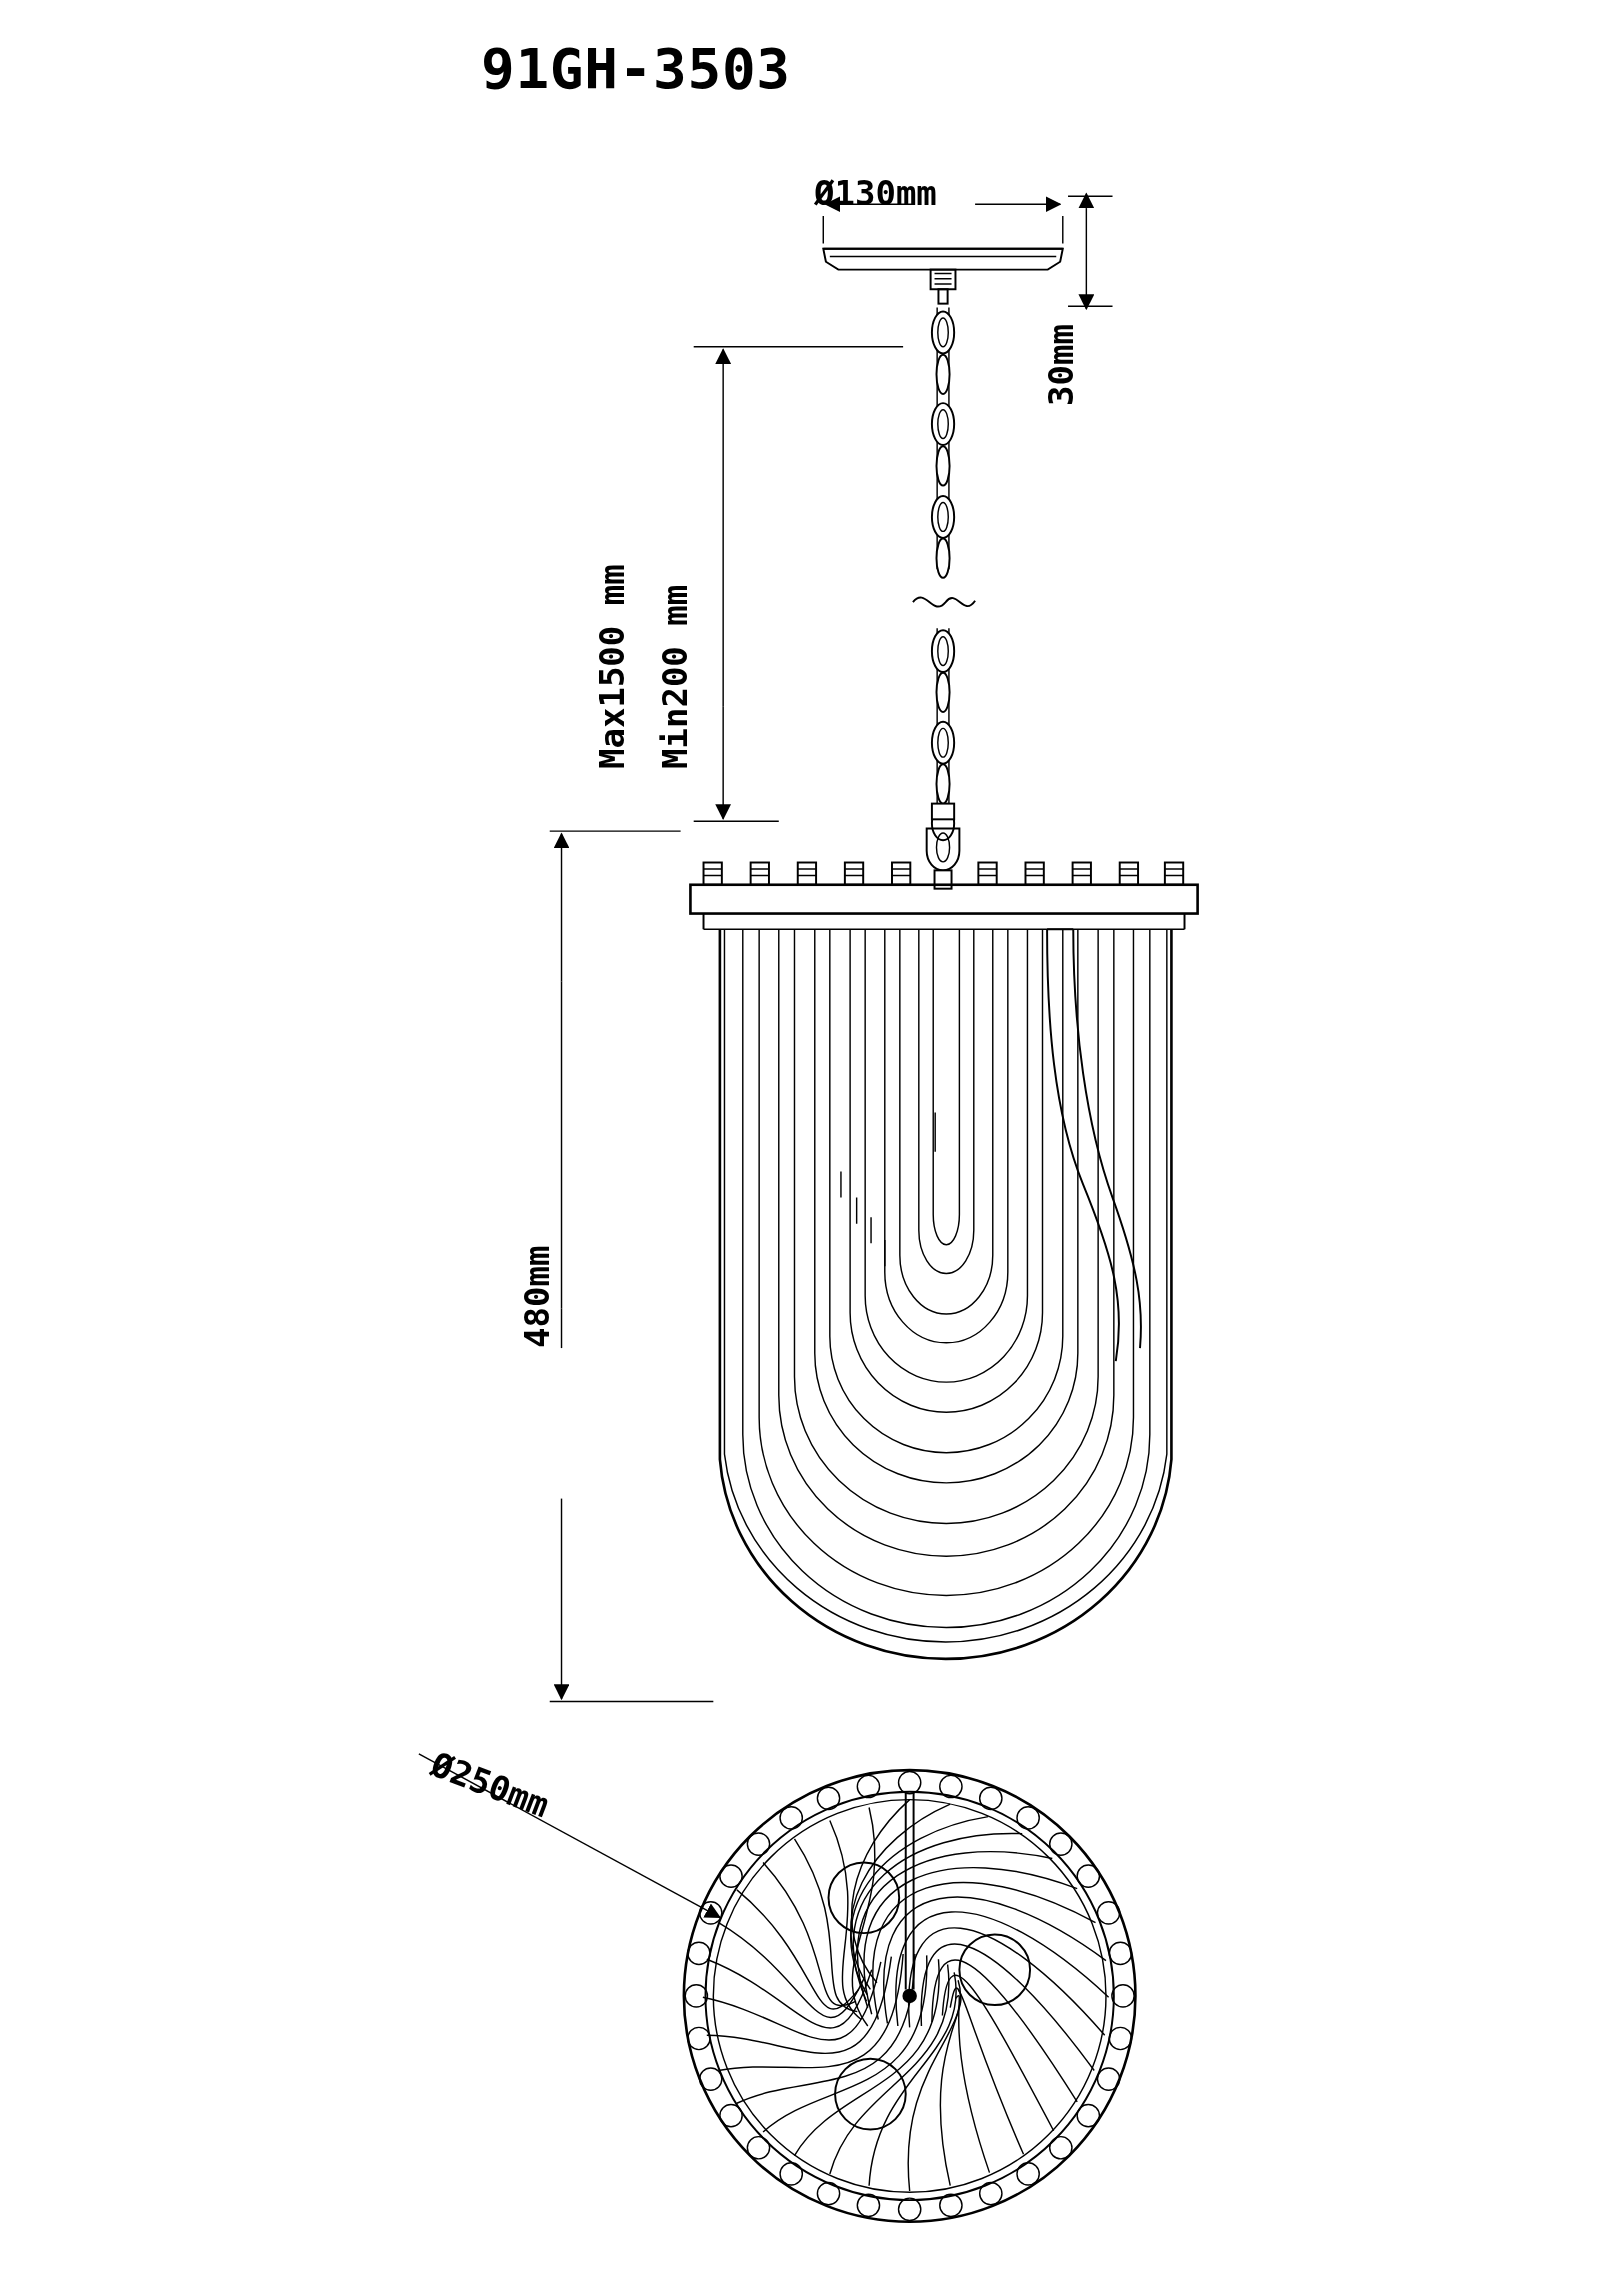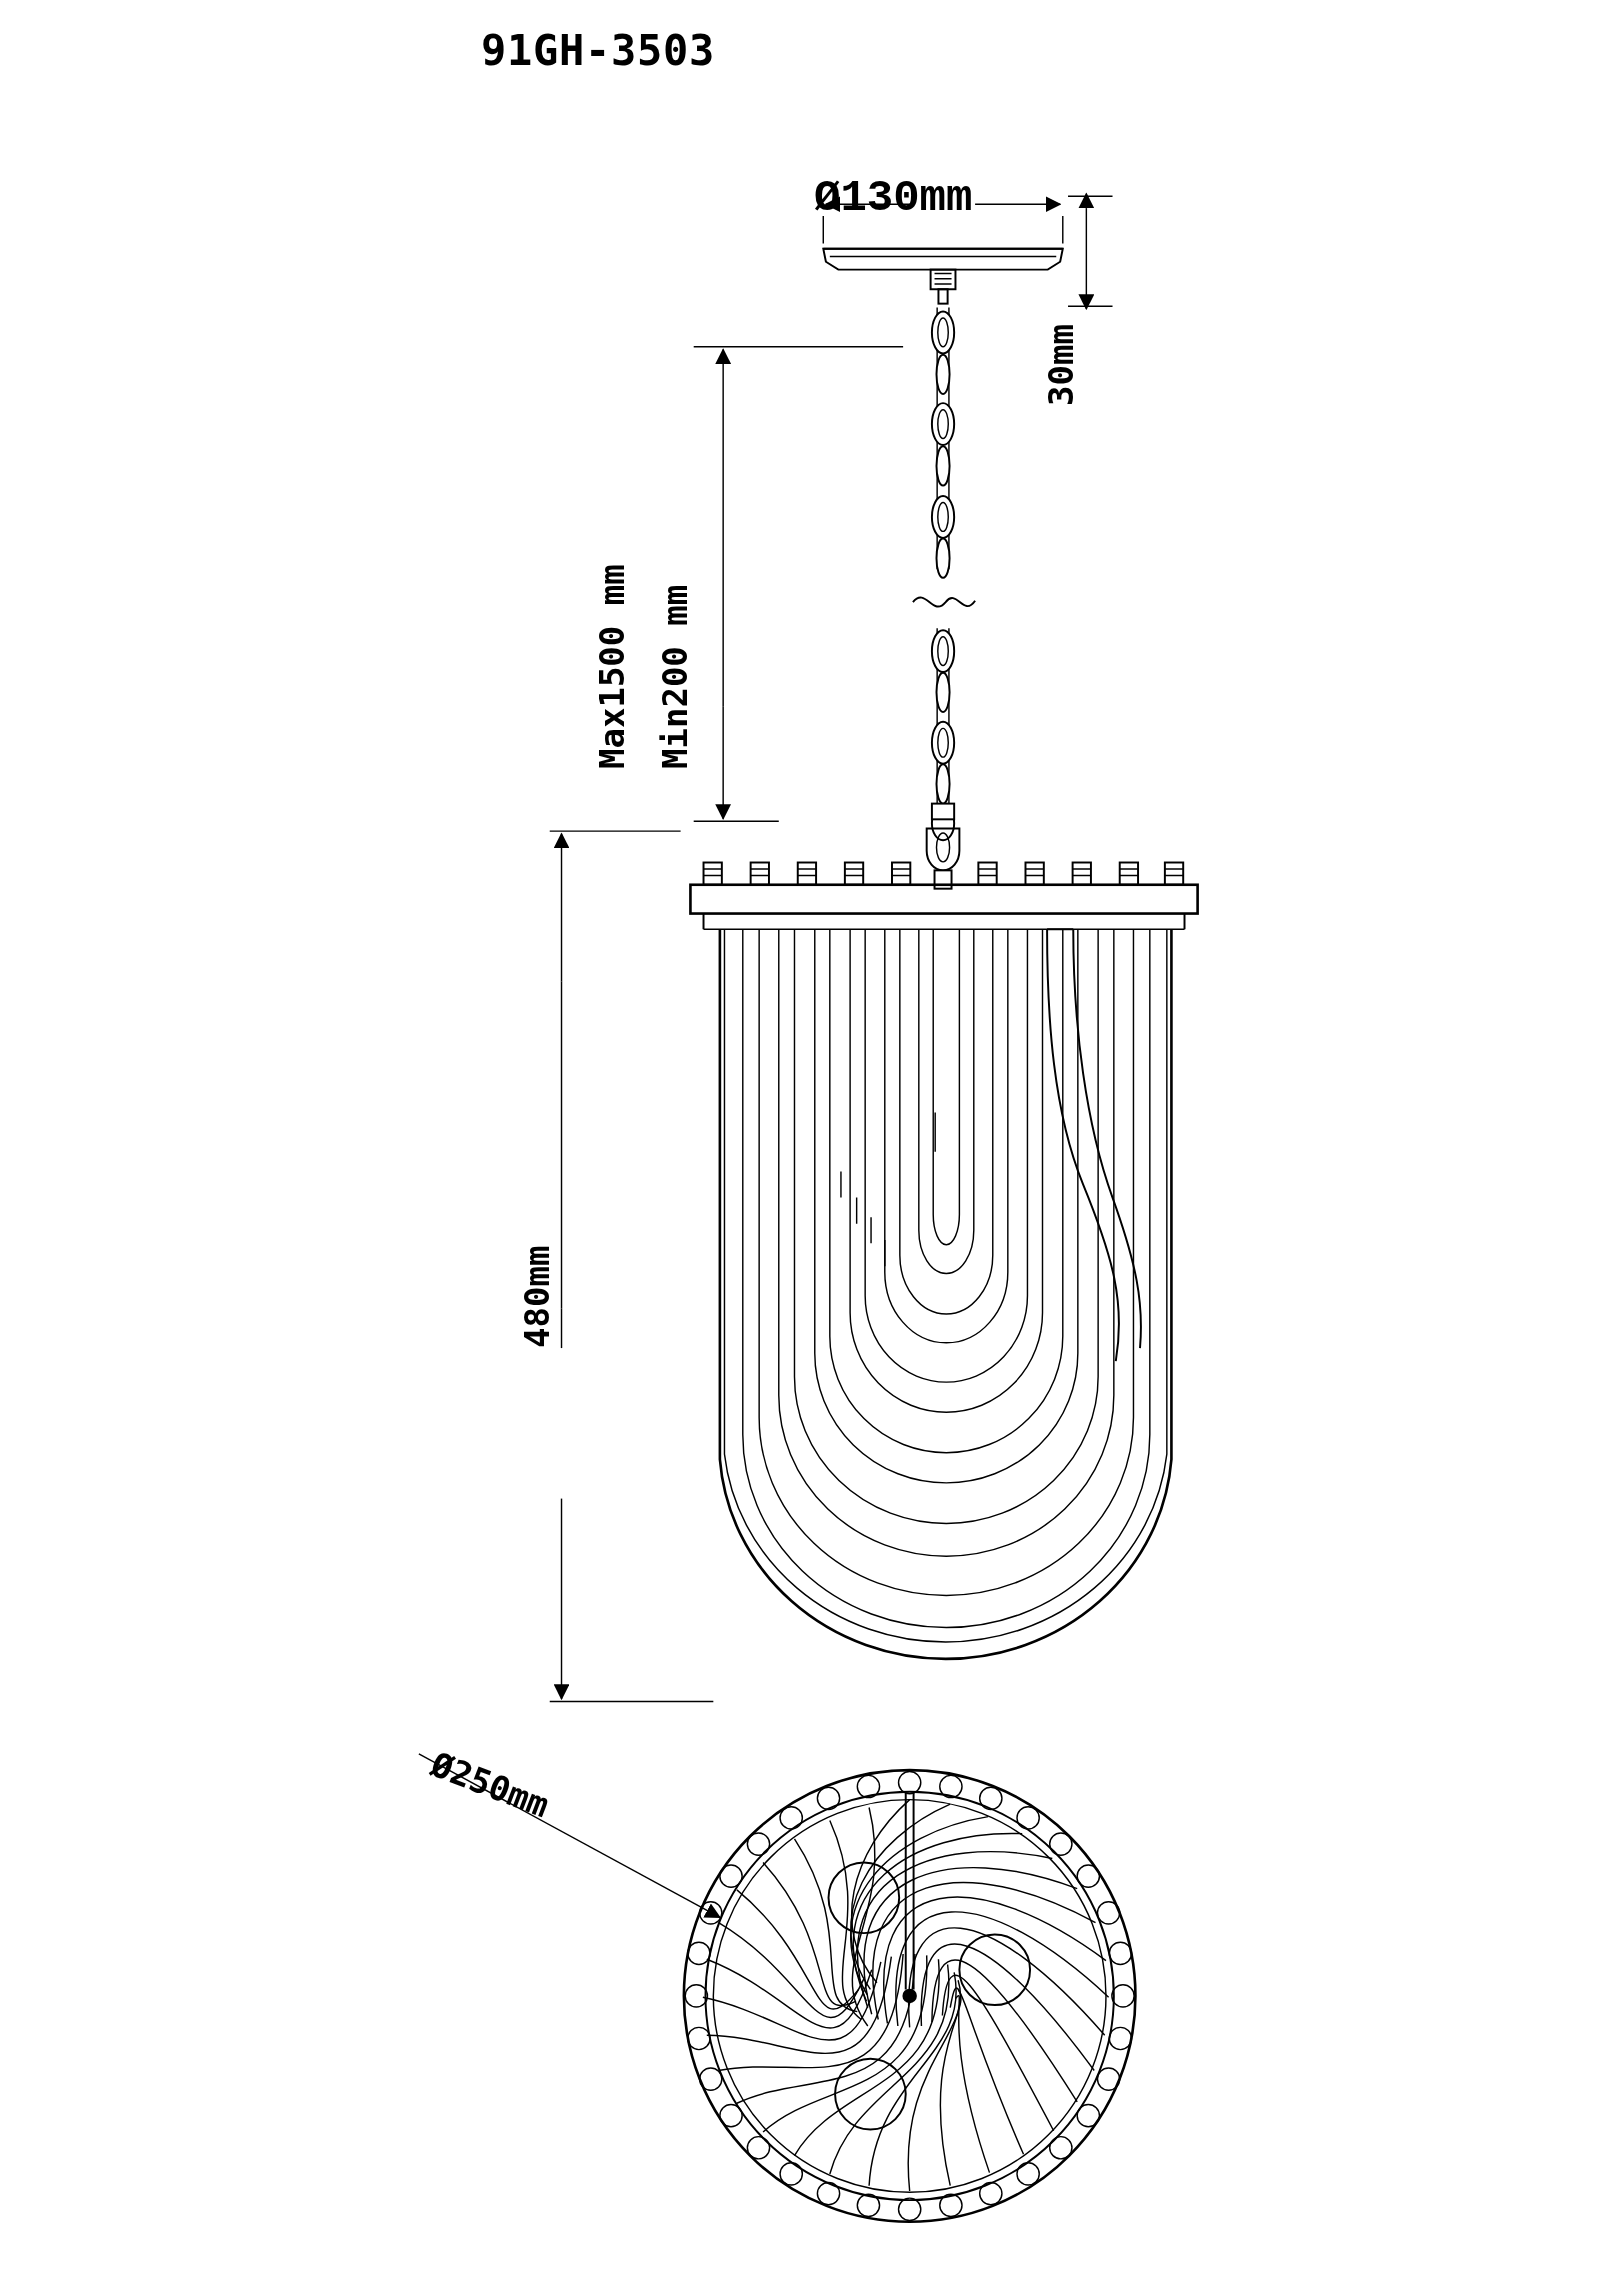--- a/index.html
+++ b/index.html
@@ -16,39 +16,38 @@
     overflow: hidden;
   }
   .page {
     position: absolute;
     inset: 0;
   }
   
   .title {
     position: absolute;
     left: 481px;
-    top: 26px;
+    top: 36px;
     font-family: "DejaVu Sans Mono", monospace;
-    font-size: 42px;
+    font-size: 56px;
     font-weight: bold;
     letter-spacing: 0.7px;
     white-space: nowrap;
   }
   
   .dim-label {
     position: absolute;
     font-family: "DejaVu Sans Mono", monospace;
     font-weight: bold;
     white-space: nowrap;
   }
   #dim-dia130 {
     left: 814px;
     top: 173px;
-    font-size: 44px;
-    font-family: Liberation Mono, monospace;
+    font-size: 34px;
   }
   #dim-30mm {
     left: 1041px;
     top: 406px;
     font-size: 34px;
     transform: rotate(-90deg);
     transform-origin: left top;
   }
   #dim-max1500 {
     left: 592px;

